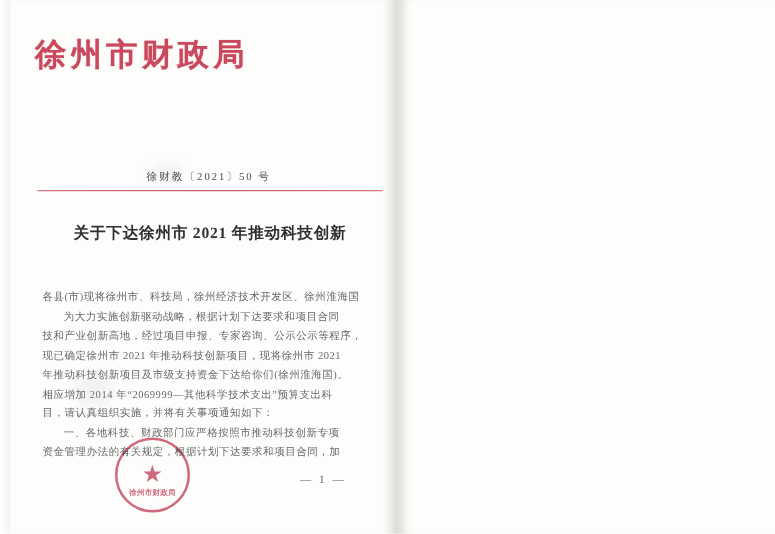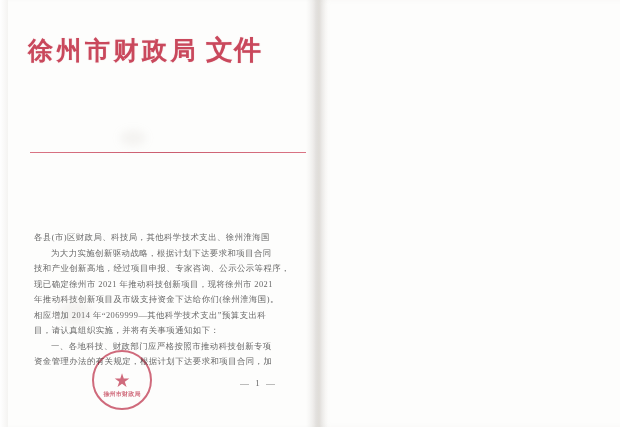--- a/index.html
+++ b/index.html
@@ -215,30 +215,31 @@
 <div id="scan">
 
   <div class="page-edge-left"></div>
 
   <div class="page page-left">
 
     <div class="masthead">
       <div class="masthead-lines">
         <div class="mast-line">徐州市财政局</div>
       </div>
-      <div class="mast-doc">文件</div>
-    </div>
-
+    </div>
+
+    <div class="docnum">徐财教〔2021〕50 号</div>
     <div class="red-rule"></div>
 
     <div class="doc-title">
+      <div>关于下达徐州市 2021 年推动科技创新</div>
     </div>
 
     <div class="body-text body-left">
-      <p>各县(市)区财政局、科技局，其他科学技术支出、徐州淮海国</p>
+      <p>各县(市)现将徐州市、科技局，徐州经济技术开发区、徐州淮海国</p>
       <p class="indent">为大力实施创新驱动战略，根据计划下达要求和项目合同</p>
       <p>技和产业创新高地，经过项目申报、专家咨询、公示公示等程序，</p>
       <p>现已确定徐州市 2021 年推动科技创新项目，现将徐州市 2021</p>
       <p>年推动科技创新项目及市级支持资金下达给你们(徐州淮海国)。</p>
       <p>相应增加 2014 年“2069999—其他科学技术支出”预算支出科</p>
       <p>目，请认真组织实施，并将有关事项通知如下：</p>
       <p class="indent">一、各地科技、财政部门应严格按照市推动科技创新专项</p>
       <p>资金管理办法的有关规定，根据计划下达要求和项目合同，加</p>
     </div>
 

